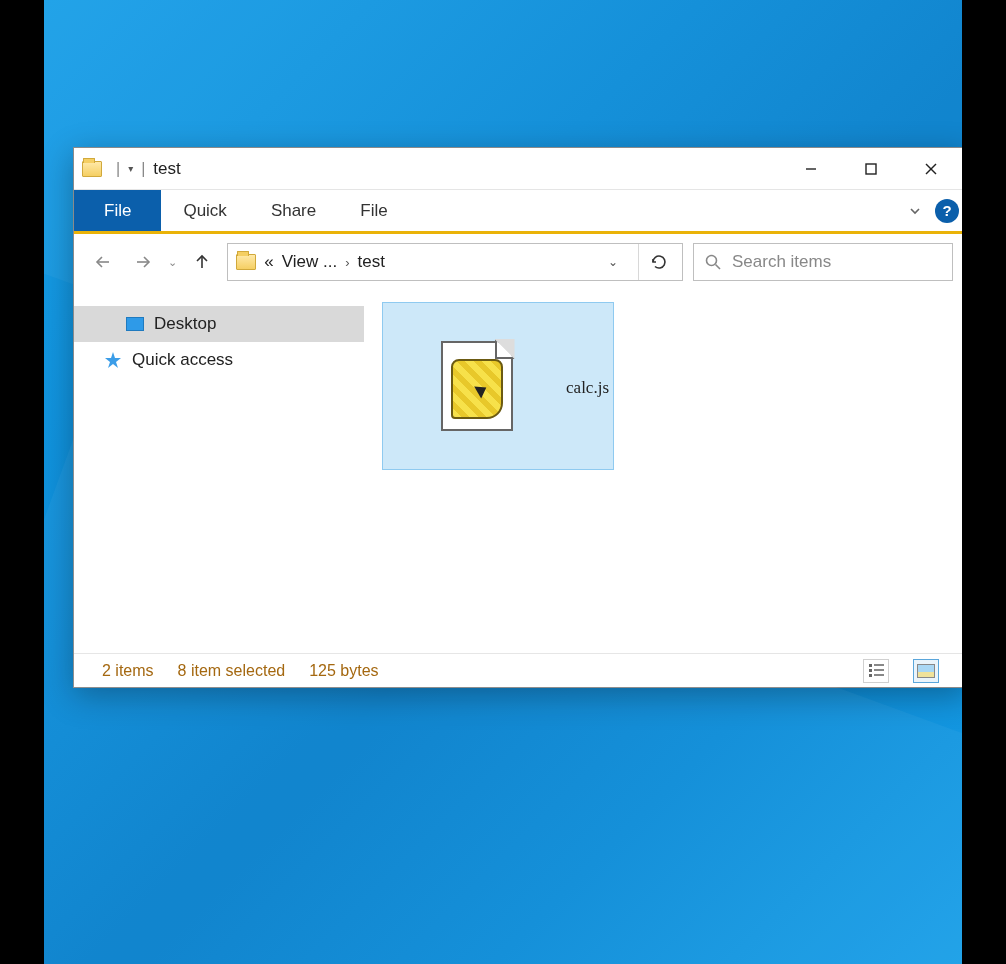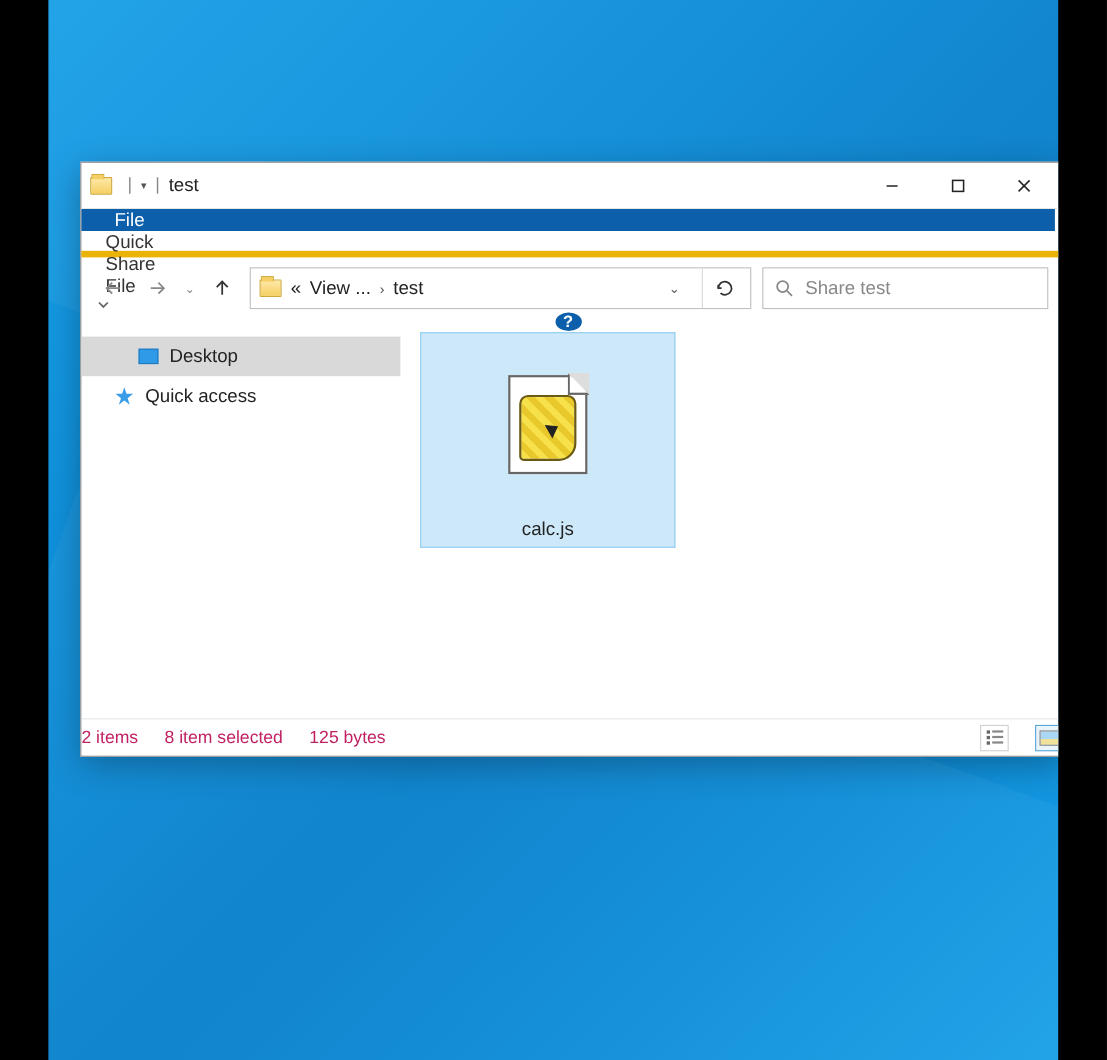--- a/index.html
+++ b/index.html
@@ -68,23 +68,22 @@
     display:flex; align-items:center; justify-content:center;
     color:#222; font-size:18px;
   }
   .winbtn svg { width:14px; height:14px; stroke:#222; stroke-width:1.4; fill:none; }
 
   
   .ribbon {
     height: 44px;
     display:flex;
     align-items:stretch;
-    border-bottom: 6px solid #eab308;
+    border-bottom: 3px solid #eab308;
     padding-right: 8px;
-    flex-direction: column;
   }
   .ribbon .tab {
     padding: 0 22px;
     display:flex; align-items:center;
     font-size: 17px; color:#333;
   }
   .ribbon .tab.file {
     background:#0b5fab; color:#fff; padding: 0 30px;
   }
   .ribbon .flex { flex:1; }
@@ -174,23 +173,24 @@
     margin-left: 22px;
   }
 
   .content {
     flex:1; display:flex; gap: 40px;
     padding: 12px 18px 0 18px;
     align-items: flex-start;
   }
   .file-item {
     width: 232px;
-    display:flex; flex-direction:column; align-items:center;
+    display:flex; align-items:center;
     padding: 4px;
     border: 1px solid transparent;
+    font-family: Liberation Serif, serif;
   }
   .file-item.selected {
     background:#cde8f9;
     border:1px solid #8fcaf0;
   }
   .file-item.unselected .iconwrap {
     border:1px solid #e5e5e5;
   }
   .file-item .iconwrap {
     width:100%; height:158px;
@@ -230,22 +230,22 @@
     border-top:7px solid transparent;
     border-bottom:7px solid transparent;
     transform: rotate(-30deg);
   }
 
   
   .statusbar {
     height: 34px;
     border-top: 1px solid #e5e5e5;
     display:flex; align-items:center;
-    padding: 0 0; gap: 24px;
-    font-size: 16px; color:#be185d;
+    padding: 0 28px; gap: 24px;
+    font-size: 16px; color:#a16207;
   }
   .statusbar .spacer { flex:1; }
   .viewbtn {
     width:26px; height:24px; border:1px solid #d0d0d0;
     display:flex; align-items:center; justify-content:center;
     background:#fff;
   }
   .viewbtn.active { border-color:#5aa6db; background:#eaf4fb; }
   .viewbtn.details .ln { width:3px; height:3px; background:#666; }
   .viewbtn.details .grid {
@@ -340,21 +340,21 @@
               <polyline points="3,6 3,9 6,9"></polyline>
           </svg>
         </span>
       </div>
 
       <div class="searchbox">
         <svg width="18" height="18" viewBox="0 0 18 18" fill="none" stroke="#888" stroke-width="1.6">
           <circle cx="7.5" cy="7.5" r="5"></circle>
             <line x1="11.5" y1="11.5" x2="16" y2="16"></line>
         </svg>
-        <span>Share test</span>
+        <span>Search items</span>
       </div>
     </div>
 
     <div class="body">
       <div class="navpane">
         <div class="navitem selected">
           <span class="monitor-ico"></span>
           <span>Desktop</span>
         </div>
         <div class="navitem">

